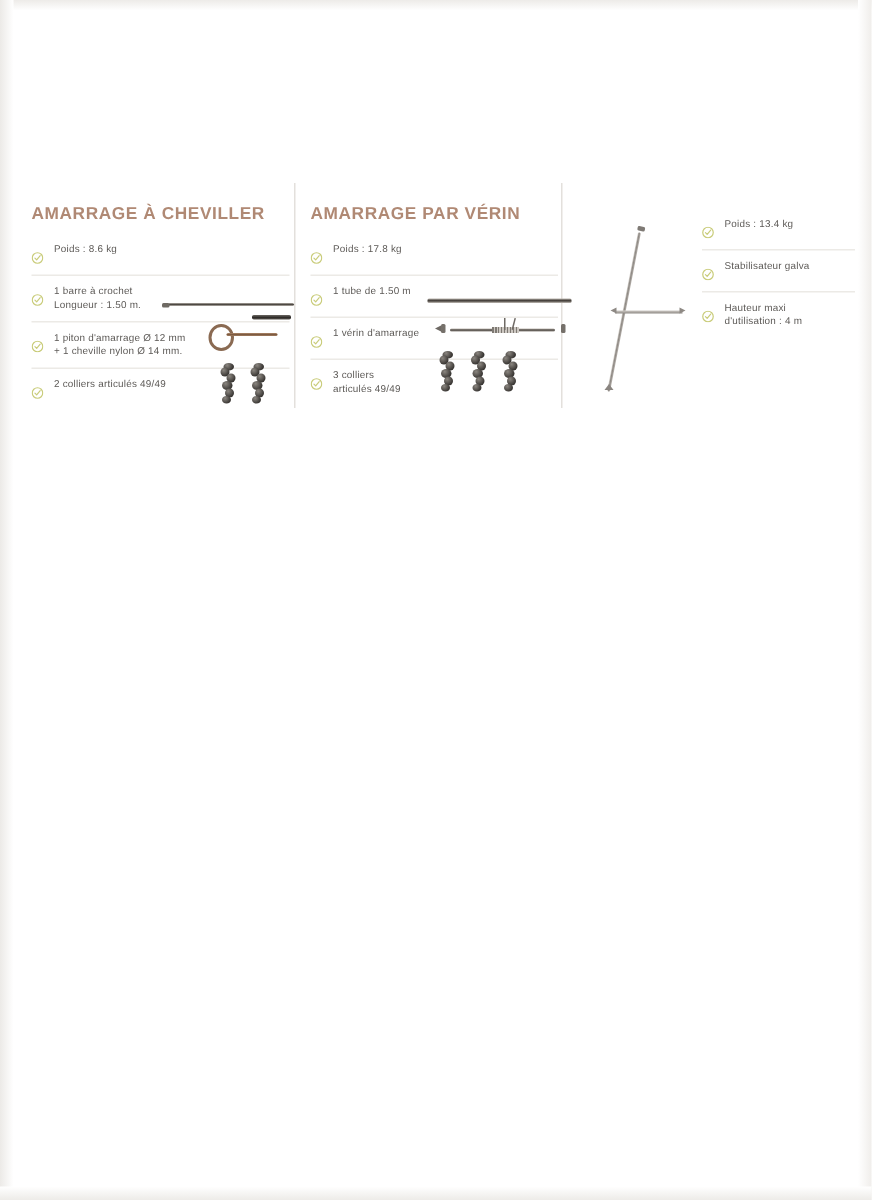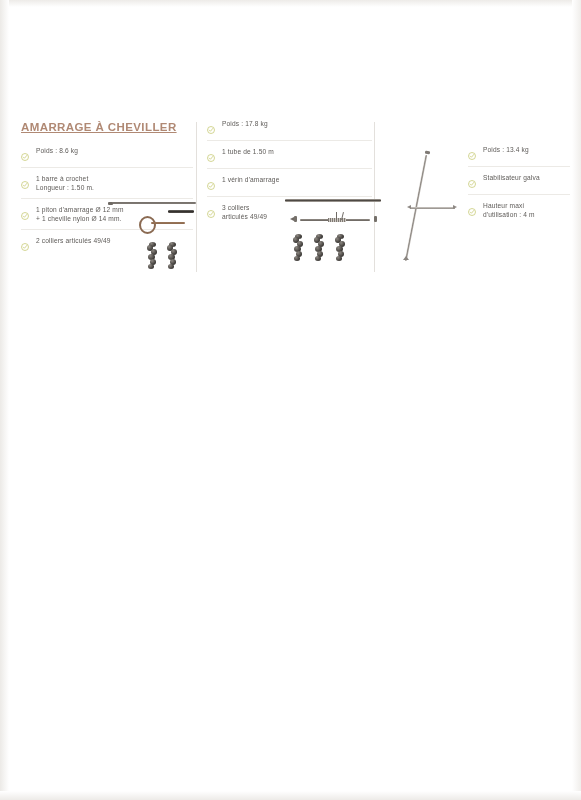--- a/index.html
+++ b/index.html
@@ -80,23 +80,22 @@
   }
   .col-divider.d1 { left: 196px; }
   .col-divider.d2 { left: 374px; }
 
   .col-heading {
     font-size: 11.5px;
     font-weight: bold;
     letter-spacing: 0.4px;
     line-height: 14px;
     color: #b08974;
-    margin: 0 0 13px 0;
+    margin: 16px 0 13px 0;
     text-transform: uppercase;
-    text-decoration: underline;
   }
 
   .spec-list {
     list-style: none;
     margin: 0;
     padding: 0;
     position: relative;
   }
   .spec-item {
     position: relative;
@@ -301,20 +300,22 @@
               <circle cx="8" cy="8" r="7" fill="none" stroke="#c9cc7a" stroke-width="1.6"></circle>
               <path d="M4.6 8.2 L6.9 10.5 L11.6 4.9" fill="none" stroke="#c9cc7a" stroke-width="1.6" stroke-linecap="round" stroke-linejoin="round"></path>
             </svg>
           </span>
           <span class="spec-text">2 colliers articulés 49/49</span>
         </li>
       </ul>
     </div>
 
     <div class="col col-2">
+      <h2 class="col-heading">AMARRAGE
+PAR VÉRIN</h2>
       <ul class="spec-list">
         <li class="spec-item">
           <span class="check-icon">
             <svg viewBox="0 0 16 16" width="8" height="8" aria-hidden="true">
               <circle cx="8" cy="8" r="7" fill="none" stroke="#c9cc7a" stroke-width="1.6"></circle>
               <path d="M4.6 8.2 L6.9 10.5 L11.6 4.9" fill="none" stroke="#c9cc7a" stroke-width="1.6" stroke-linecap="round" stroke-linejoin="round"></path>
             </svg>
           </span>
           <span class="spec-text">Poids : 17.8 kg</span>
         </li>

